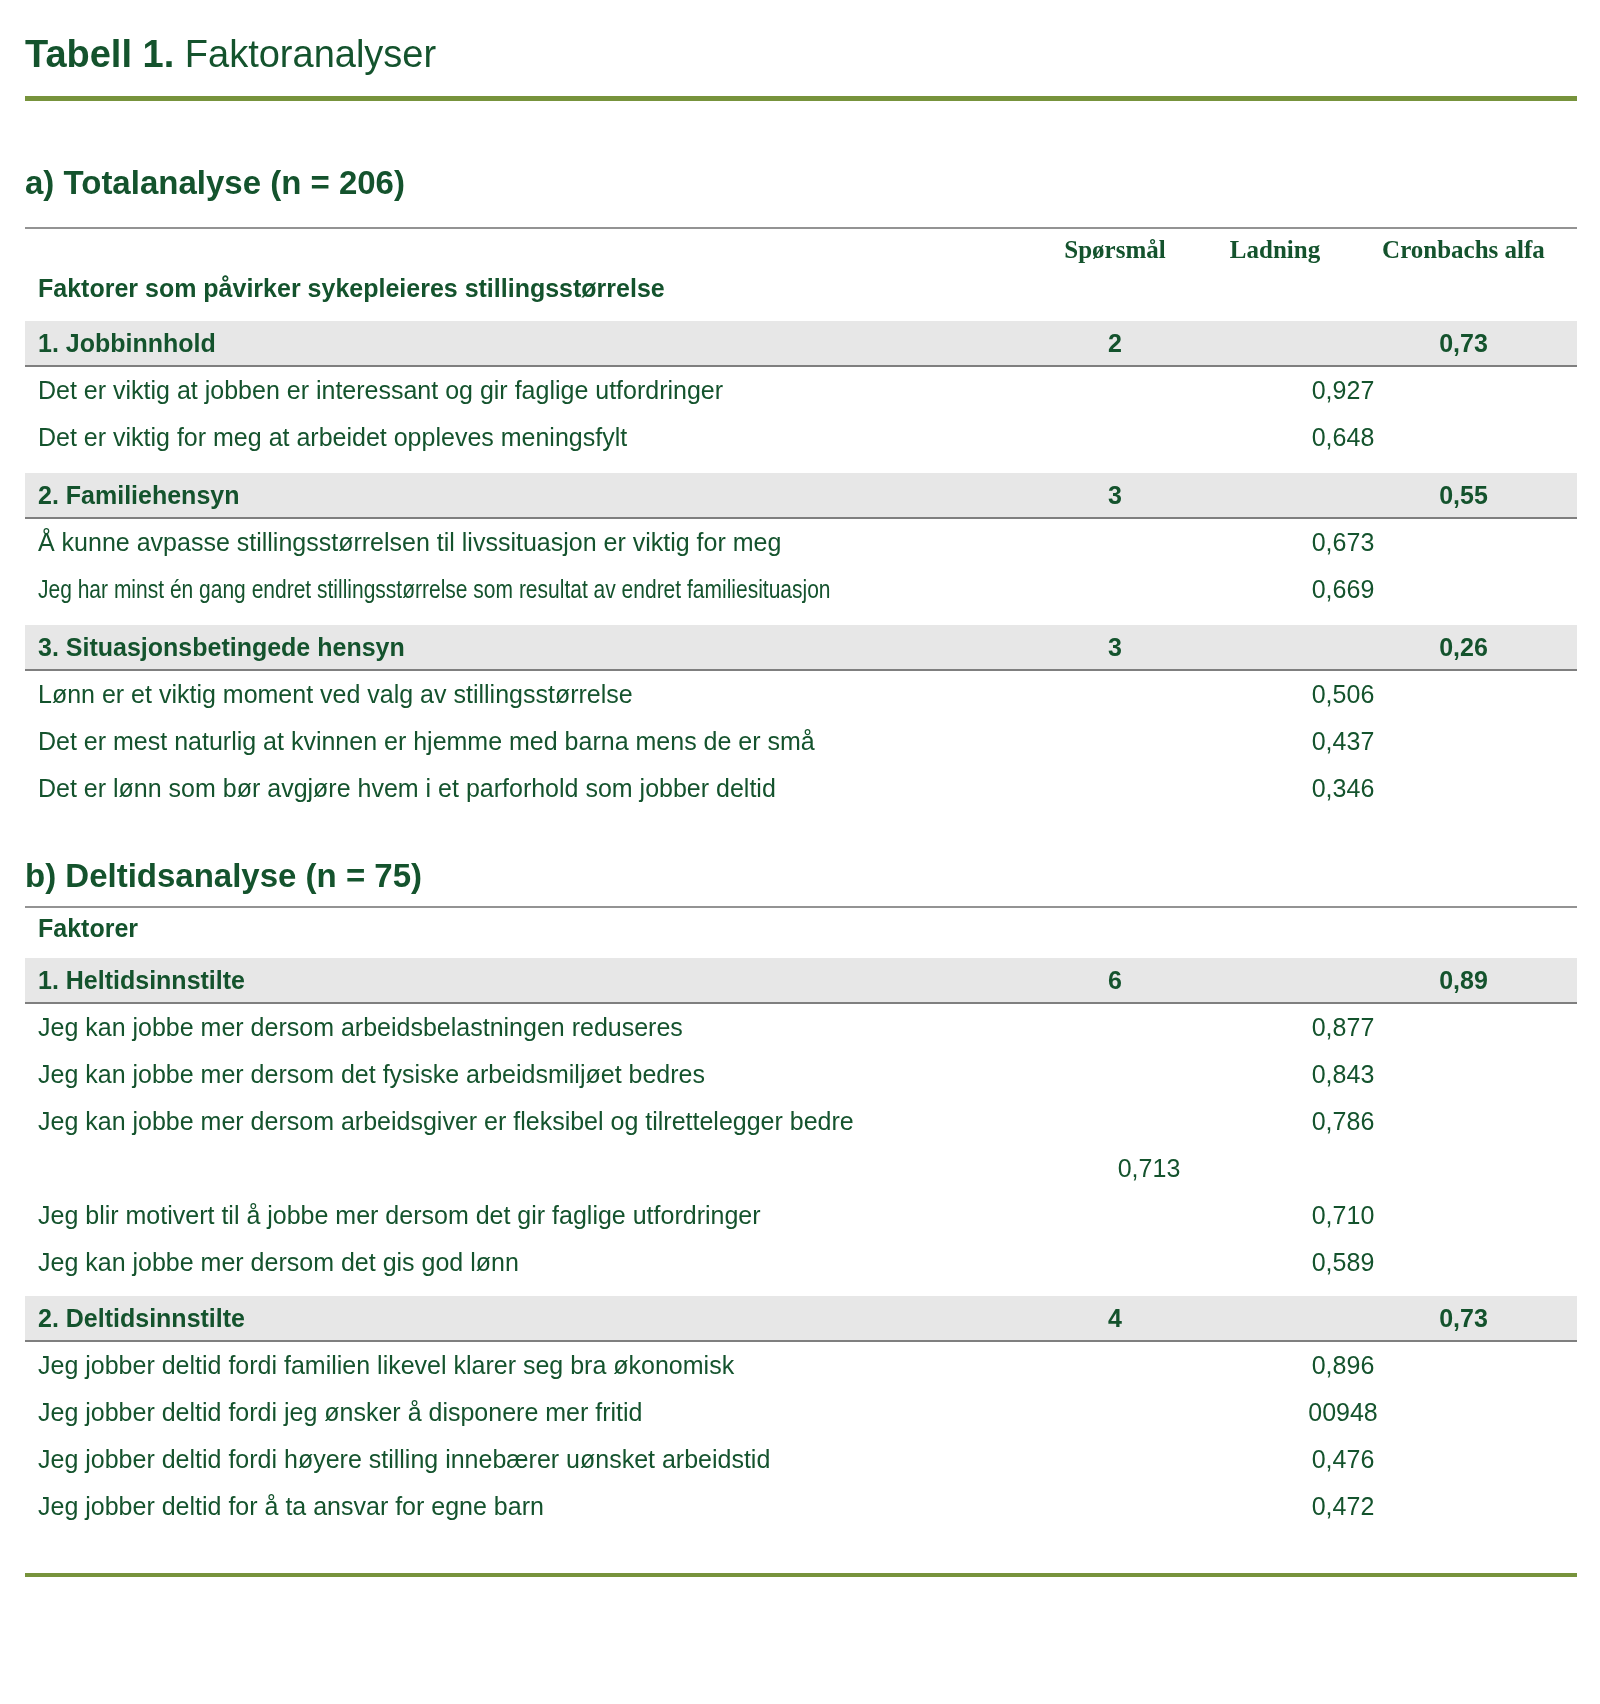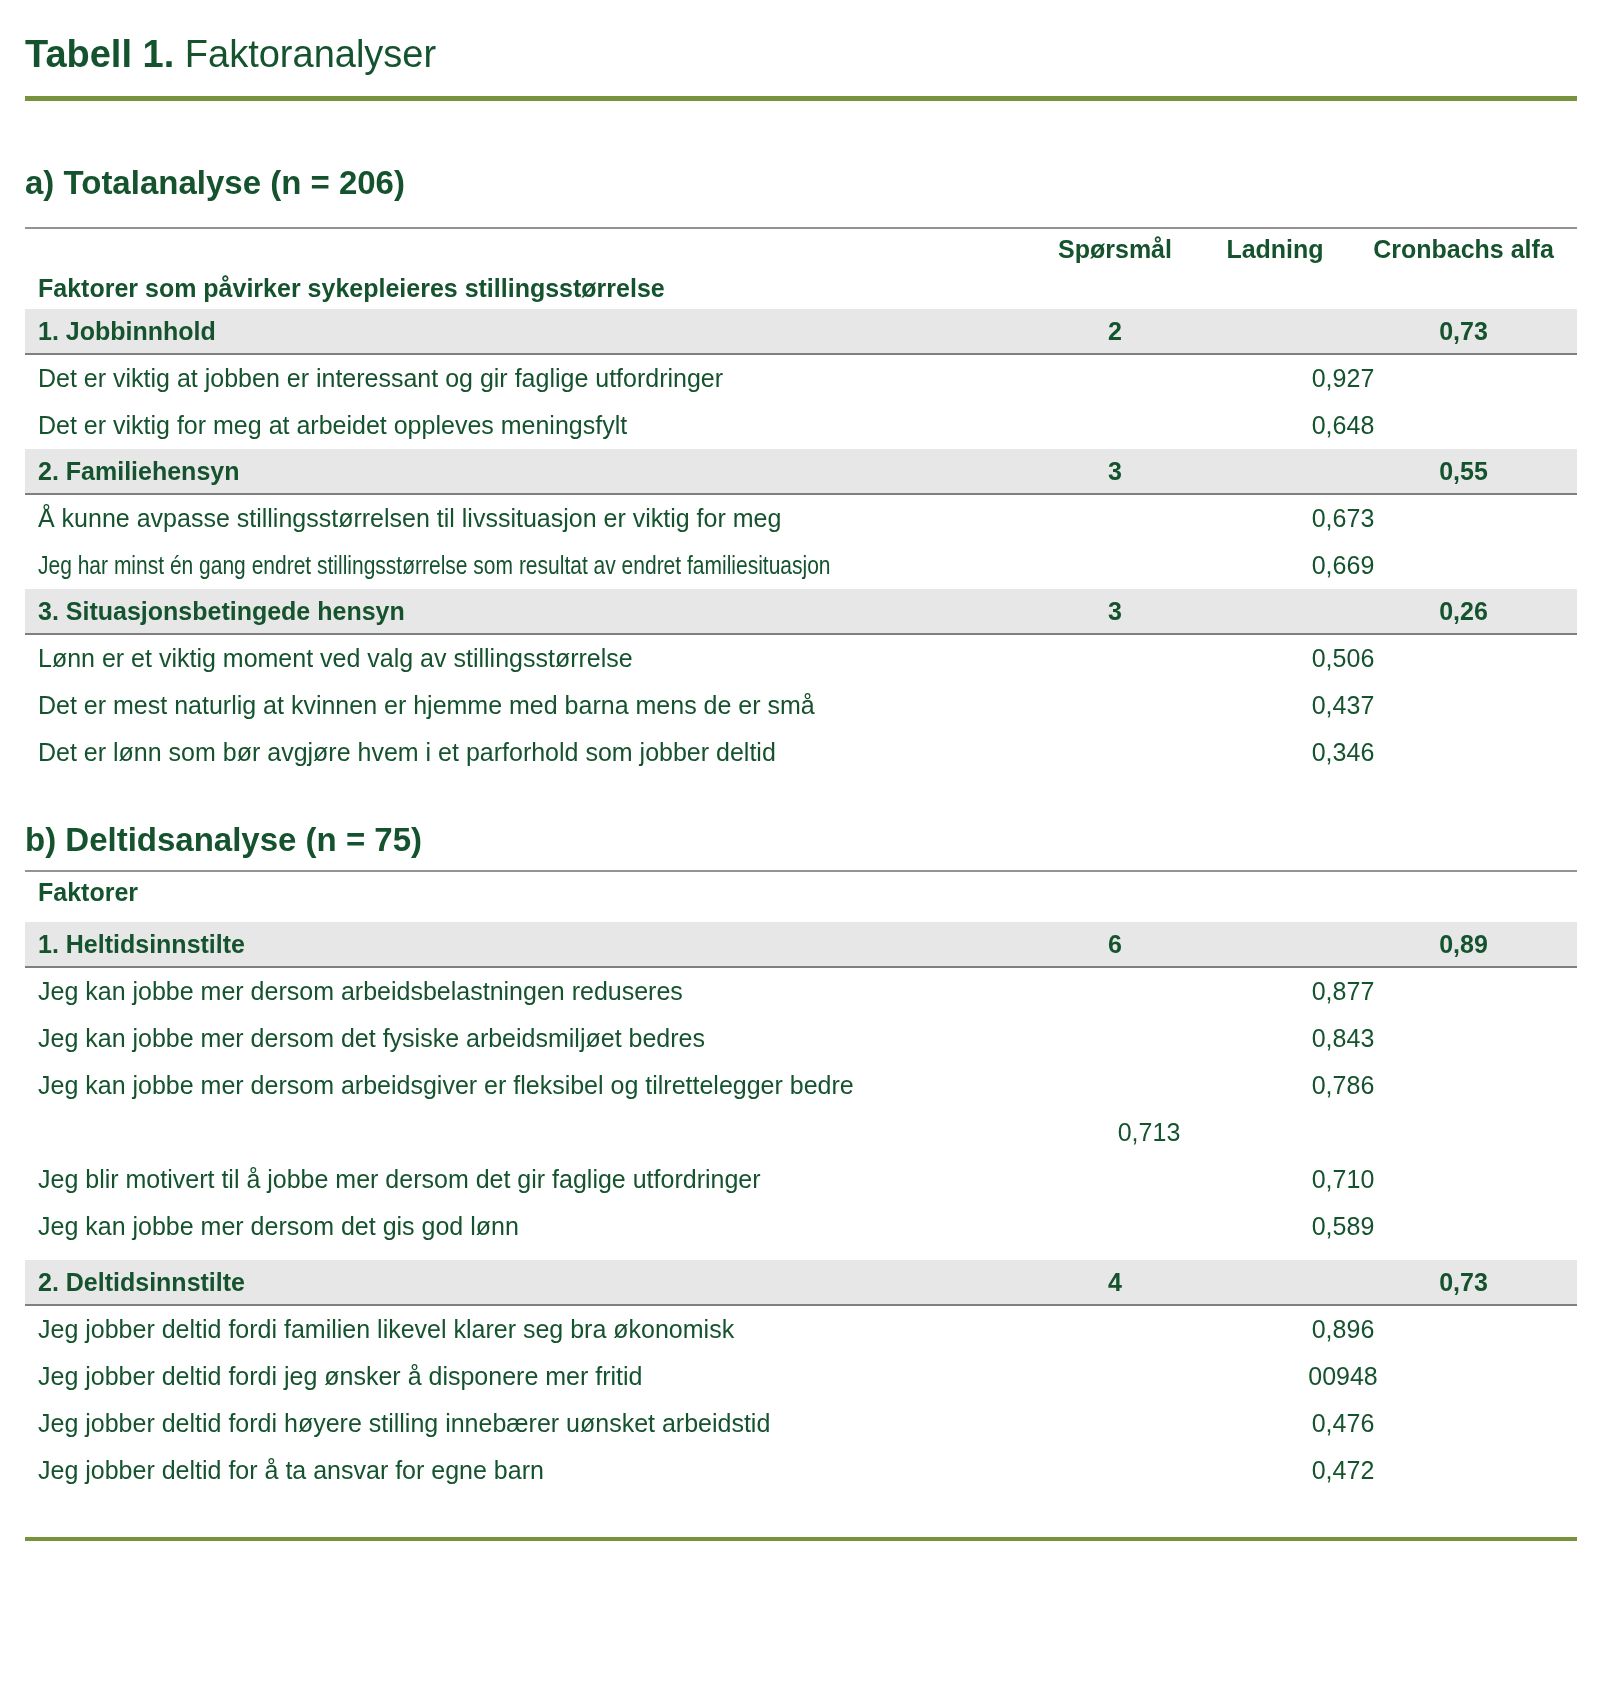--- a/index.html
+++ b/index.html
@@ -25,27 +25,27 @@
 
   .row {
     display:grid;
     grid-template-columns:1005px 170px 150px 227px;
     align-items:center;
     font-size:25px;
   }
   .cell-q { padding-left:13px; }
   .cell-s, .cell-l, .cell-a { text-align:center; }
 
-  .header-row { height:38px; align-items:end; font-weight:bold; padding-bottom:3px; box-sizing:border-box; }
+  .header-row { height:38px; align-items:end; font-weight:bold; padding-bottom:3px; box-sizing:border-box;font-family:Liberation Serif, serif; }
   .group-row { height:42px; font-weight:bold; }
   .group-row.b { height:40px; }
 
   .factor-row {
     height:44px; background:#E7E7E7; border-bottom:2px solid #7F7F7F;
-    font-weight:bold; box-sizing:content-box;
+    font-weight:bold; margin-top:12px; box-sizing:content-box;
   }
   .factor-row.first-b { margin-top:10px; }
   .factor-row.tight { margin-top:10px; }
 
   .item-row { height:47px;gap:34px; }
   .item-row.twoline { height:92px; }
   .item-row.twoline .cell-q { white-space:pre-line; line-height:33px; }
   .item-row.condensed .cell-q span {
     display:inline-block; transform:scaleX(0.84); transform-origin:0 50%; white-space:nowrap;
   }

